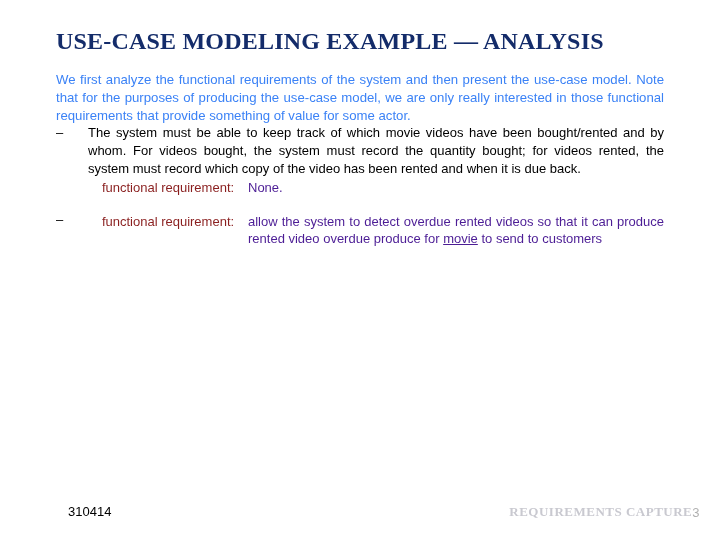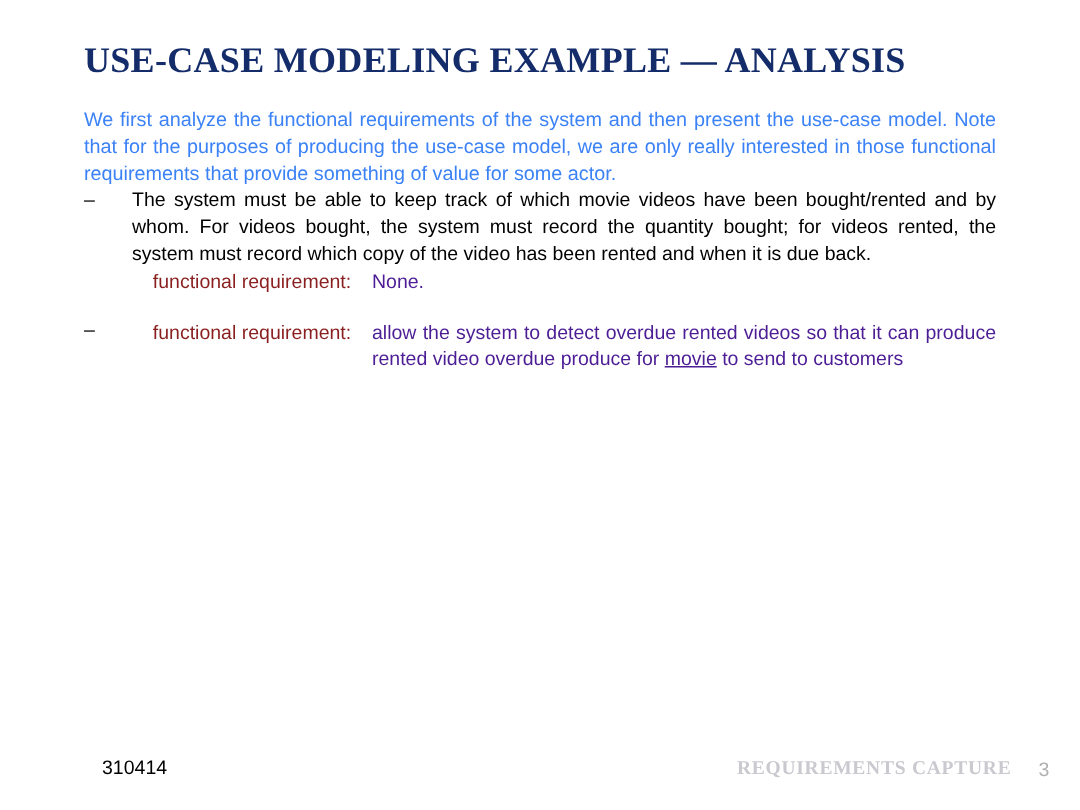--- a/index.html
+++ b/index.html
@@ -92,21 +92,20 @@
   .footer-left {
     color: #000;
   }
   .footer-right {
     font-family: "Times New Roman", Times, serif;
     color: #c9c9d0;
     font-weight: bold;
     letter-spacing: 0.5px;
     display: flex;
     align-items: flex-end;
-    gap: 18px;
   }
   .page-num {
     font-family: Arial, sans-serif;
     color: #b0b0b0;
     font-weight: normal;
     font-size: 13px;
   }
 </style>
 </head>
 <body>

